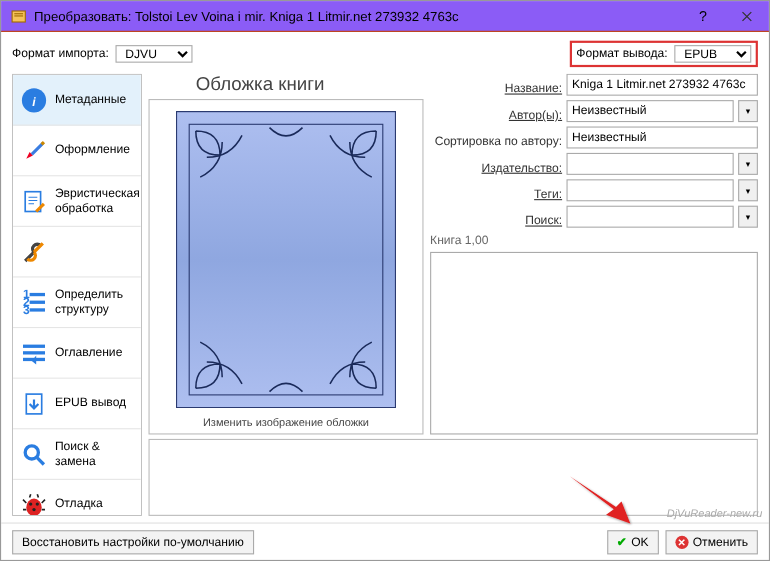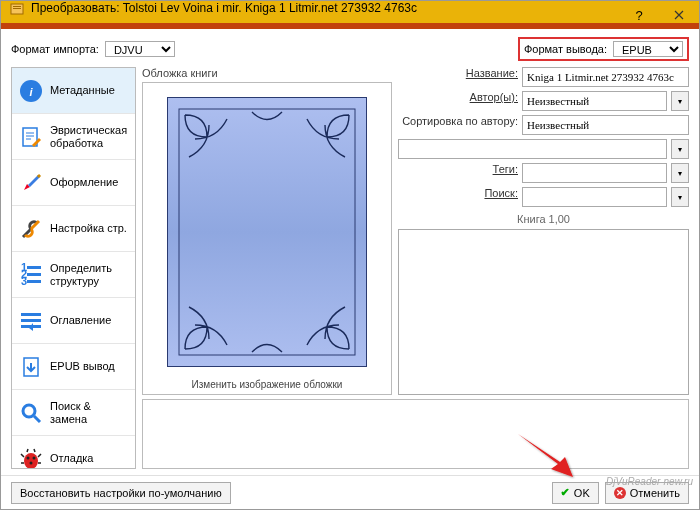--- a/index.html
+++ b/index.html
@@ -1,18 +1,18 @@
 <!DOCTYPE html>
 <html><head>
 <meta charset="utf-8">
 <style>
   * { box-sizing: border-box; margin: 0; padding: 0; font-family: "Segoe UI", Tahoma, sans-serif; font-size: 11px; }
   body { background: #fff; }
   .window { width: 700px; height: 510px; border: 1px solid #999; display: flex; flex-direction: column; position: relative; }
-  .titlebar { height: 28px; background: #eab308; display: flex; align-items: flex-start; padding: 0 0 0 8px; border-bottom: 6px solid #c2410c; }
+  .titlebar { height: 28px; background: #8b5cf6; display: flex; align-items: center; padding: 0 0 0 8px; border-bottom: 1px solid #c2410c; }
   .title-icon { width: 16px; height: 16px; margin-right: 6px; display: inline-flex; align-items: center; justify-content: center; }
   .title-text { flex: 1; font-size: 12px; }
   .win-btns { display: flex; }
   .win-btn { width: 40px; height: 28px; display: flex; align-items: center; justify-content: center; font-size: 13px; cursor: default; }
 
   .format-row { padding: 8px 10px 6px 10px; display: flex; align-items: center; gap: 6px; }
   .format-row .left { display: flex; align-items: center; gap: 6px; }
   .format-row .spacer { flex: 1; }
   .format-row .right { display: flex; align-items: center; gap: 6px; border: 2px solid #d33; padding: 2px 4px; }
   select.combo { height: 16px; border: 1px solid #aaa; background: #fff; padding: 1px 4px; min-width: 70px; }
@@ -20,44 +20,44 @@
   .body { flex: 1; display: flex; padding: 0 10px 6px 10px; gap: 6px; overflow: hidden; }
   .sidebar { width: 140px; border: 1px solid #bbb; background: #fff; overflow-y: auto; }
   .side-item { height: 46px; display: flex; align-items: center; padding: 0 6px; gap: 6px; border-bottom: 1px solid #e5e5e5; cursor: pointer; }
   .side-item.sel { background: #e3f1fb; }
   .side-item .ic { width: 26px; height: 26px; display: flex; align-items: center; justify-content: center; flex-shrink: 0; }
   .side-item .lbl { font-size: 11px; line-height: 1.1; }
 
   .main { flex: 1; display: flex; flex-direction: column; gap: 4px; }
   .upper { flex: 1; display: flex; gap: 6px; min-height: 0; }
   .cover-col { width: 250px; display: flex; flex-direction: column; }
-  .cover-lbl { font-size: 11px; margin-bottom: 3px; color: #444; }
+  .cover-lbl { font-size: 17px; margin-bottom: 3px; color: #444; margin-left: 43px; }
   .cover-frame { flex: 1; border: 1px solid #bbb; display: flex; flex-direction: column; align-items: center; padding: 4px; }
   .cover-img { flex: 1; width: 210px; display: flex; align-items: center; justify-content: center; }
   .cover-caption { font-size: 10px; color: #444; margin-top: 3px; }
 
   .fields-col { flex: 1; display: flex; flex-direction: column; gap: 4px; }
-  .frow { display: flex; align-items: flex-start; gap: 4px; }
+  .frow { display: flex; align-items: flex-end; gap: 4px; }
   .frow label { width: 120px; text-align: right; font-size: 11px; color: #333; }
-  .frow input, .frow .sel { flex: 1; height: 20px; border: 1px solid #aaa; padding: 1px 4px; font-size: 11px; background: #fff; font-family: Liberation Serif, serif; }
+  .frow input, .frow .sel { flex: 1; height: 20px; border: 1px solid #aaa; padding: 1px 4px; font-size: 11px; background: #fff; }
   .dd-btn { width: 18px; height: 20px; border: 1px solid #aaa; background: #f0f0f0; display: flex; align-items: center; justify-content: center; font-size: 8px; }
   .under { text-decoration: underline; }
-  .book-num { text-align: center; color: #666; margin-top: 2px; }
+  .book-num { text-align: left; color: #666; margin-top: 2px; }
   .big-textarea { flex: 1; border: 1px solid #aaa; background: #fff; min-height: 90px; }
 
   .lower { height: 70px; border: 1px solid #bbb; background: #fff; }
 
   .footer { height: 34px; display: flex; align-items: center; padding: 0 10px; gap: 6px; border-top: 1px solid #e0e0e0; position: relative; }
   .btn { height: 22px; padding: 0 8px; border: 1px solid #aaa; background: #f3f3f3; display: flex; align-items: center; gap: 4px; cursor: pointer; font-size: 11px; }
   .footer .spacer { flex: 1; }
   .ok-ic { color: #0a0; font-weight: bold; }
   .cancel-ic { width: 12px; height: 12px; border-radius: 50%; background: #d33; color: #fff; display: inline-flex; align-items: center; justify-content: center; font-size: 9px; font-weight: bold; }
 
   .arrow-overlay { position: absolute; right: 116px; bottom: 28px; pointer-events: none; }
-  .watermark { position: absolute; right: 6px; bottom: 22px; font-size: 10px; color: #aaa; font-style: italic; pointer-events: none; }
+  .watermark { position: absolute; right: 6px; bottom: 36px; font-size: 10px; color: #aaa; font-style: italic; pointer-events: none; }
 
   
   .sidebar::-webkit-scrollbar { width: 14px; }
   .sidebar::-webkit-scrollbar-thumb { background: #ccc; }
   .sidebar::-webkit-scrollbar-button:single-button { background: #eee; height: 14px; }
 </style>
 </head>
 <body>
 
 <div class="window">
@@ -104,45 +104,44 @@
             <svg width="24" height="24" viewBox="0 0 24 24">
               <circle cx="12" cy="12" r="11" fill="#2a7de1"></circle>
               <text x="12" y="17" text-anchor="middle" font-size="16" font-style="italic" font-weight="bold" fill="#fff" font-family="Georgia">i</text>
             </svg>
           </span>
         <span class="lbl">Метаданные</span>
       </div>
       <div class="side-item">
         <span class="ic">
             <svg width="24" height="24" viewBox="0 0 24 24">
+              <path d="M5 19 L8 13 L11 16 Z" fill="#e02"></path>
+              <path d="M9 14 L19 4 L21 6 L11 16 Z" fill="#3a7de1"></path>
+              <path d="M19 4 L21 6" stroke="#c80" stroke-width="3"></path>
+            </svg>
+          </span>
+        <span class="lbl">Оформление</span>
+      </div>
+      <div class="side-item">
+        <span class="ic">
+            <svg width="24" height="24" viewBox="0 0 24 24">
               <rect x="4" y="3" width="14" height="18" fill="#fff" stroke="#2a7de1" stroke-width="1.5"></rect>
               <path d="M7 8h8M7 11h8M7 14h5" stroke="#2a7de1"></path>
               <path d="M13 20 L20 13 L22 15 L15 22 Z" fill="#e80"></path>
             </svg>
           </span>
         <span class="lbl">Эвристическая обработка</span>
       </div>
       <div class="side-item">
         <span class="ic">
             <svg width="24" height="24" viewBox="0 0 24 24">
-              <path d="M5 19 L8 13 L11 16 Z" fill="#e02"></path>
-              <path d="M9 14 L19 4 L21 6 L11 16 Z" fill="#3a7de1"></path>
-              <path d="M19 4 L21 6" stroke="#c80" stroke-width="3"></path>
-            </svg>
-          </span>
-        <span class="lbl">Оформление</span>
-      </div>
-      <div class="side-item">
-        <span class="ic">
-            <svg width="24" height="24" viewBox="0 0 24 24">
               <path d="M4 20 L12 12 M12 12 A4 4 0 1 1 18 6" stroke="#444" stroke-width="3" fill="none"></path>
               <path d="M20 4 L12 12 M12 12 A4 4 0 1 1 6 18" stroke="#e80" stroke-width="3" fill="none"></path>
             </svg>
           </span>
-        <span class="lbl">Настройка стр.</span>
       </div>
       <div class="side-item">
         <span class="ic">
             <svg width="24" height="24" viewBox="0 0 24 24">
               <text x="2" y="8" font-size="8" fill="#2a7de1" font-weight="bold">1</text>
               <text x="2" y="15" font-size="8" fill="#2a7de1" font-weight="bold">2</text>
               <text x="2" y="22" font-size="8" fill="#2a7de1" font-weight="bold">3</text>
               <rect x="8" y="3" width="14" height="3" fill="#2a7de1"></rect>
               <rect x="8" y="10" width="14" height="3" fill="#2a7de1"></rect>
               <rect x="8" y="17" width="14" height="3" fill="#2a7de1"></rect>
@@ -231,20 +230,21 @@
           <div class="frow">
             <label class="under">Автор(ы):</label>
             <input value="Неизвестный" style="">
             <div class="dd-btn">▾</div>
           </div>
           <div class="frow">
             <label>Сортировка по автору:</label>
             <input value="Неизвестный" style="">
           </div>
           <div class="frow">
+            <label class="under">Издательство:</label>
             <input value="" style="">
             <div class="dd-btn">▾</div>
           </div>
           <div class="frow">
             <label class="under">Теги:</label>
             <input value="" style="">
             <div class="dd-btn">▾</div>
           </div>
           <div class="frow">
             <label class="under">Поиск:</label>

